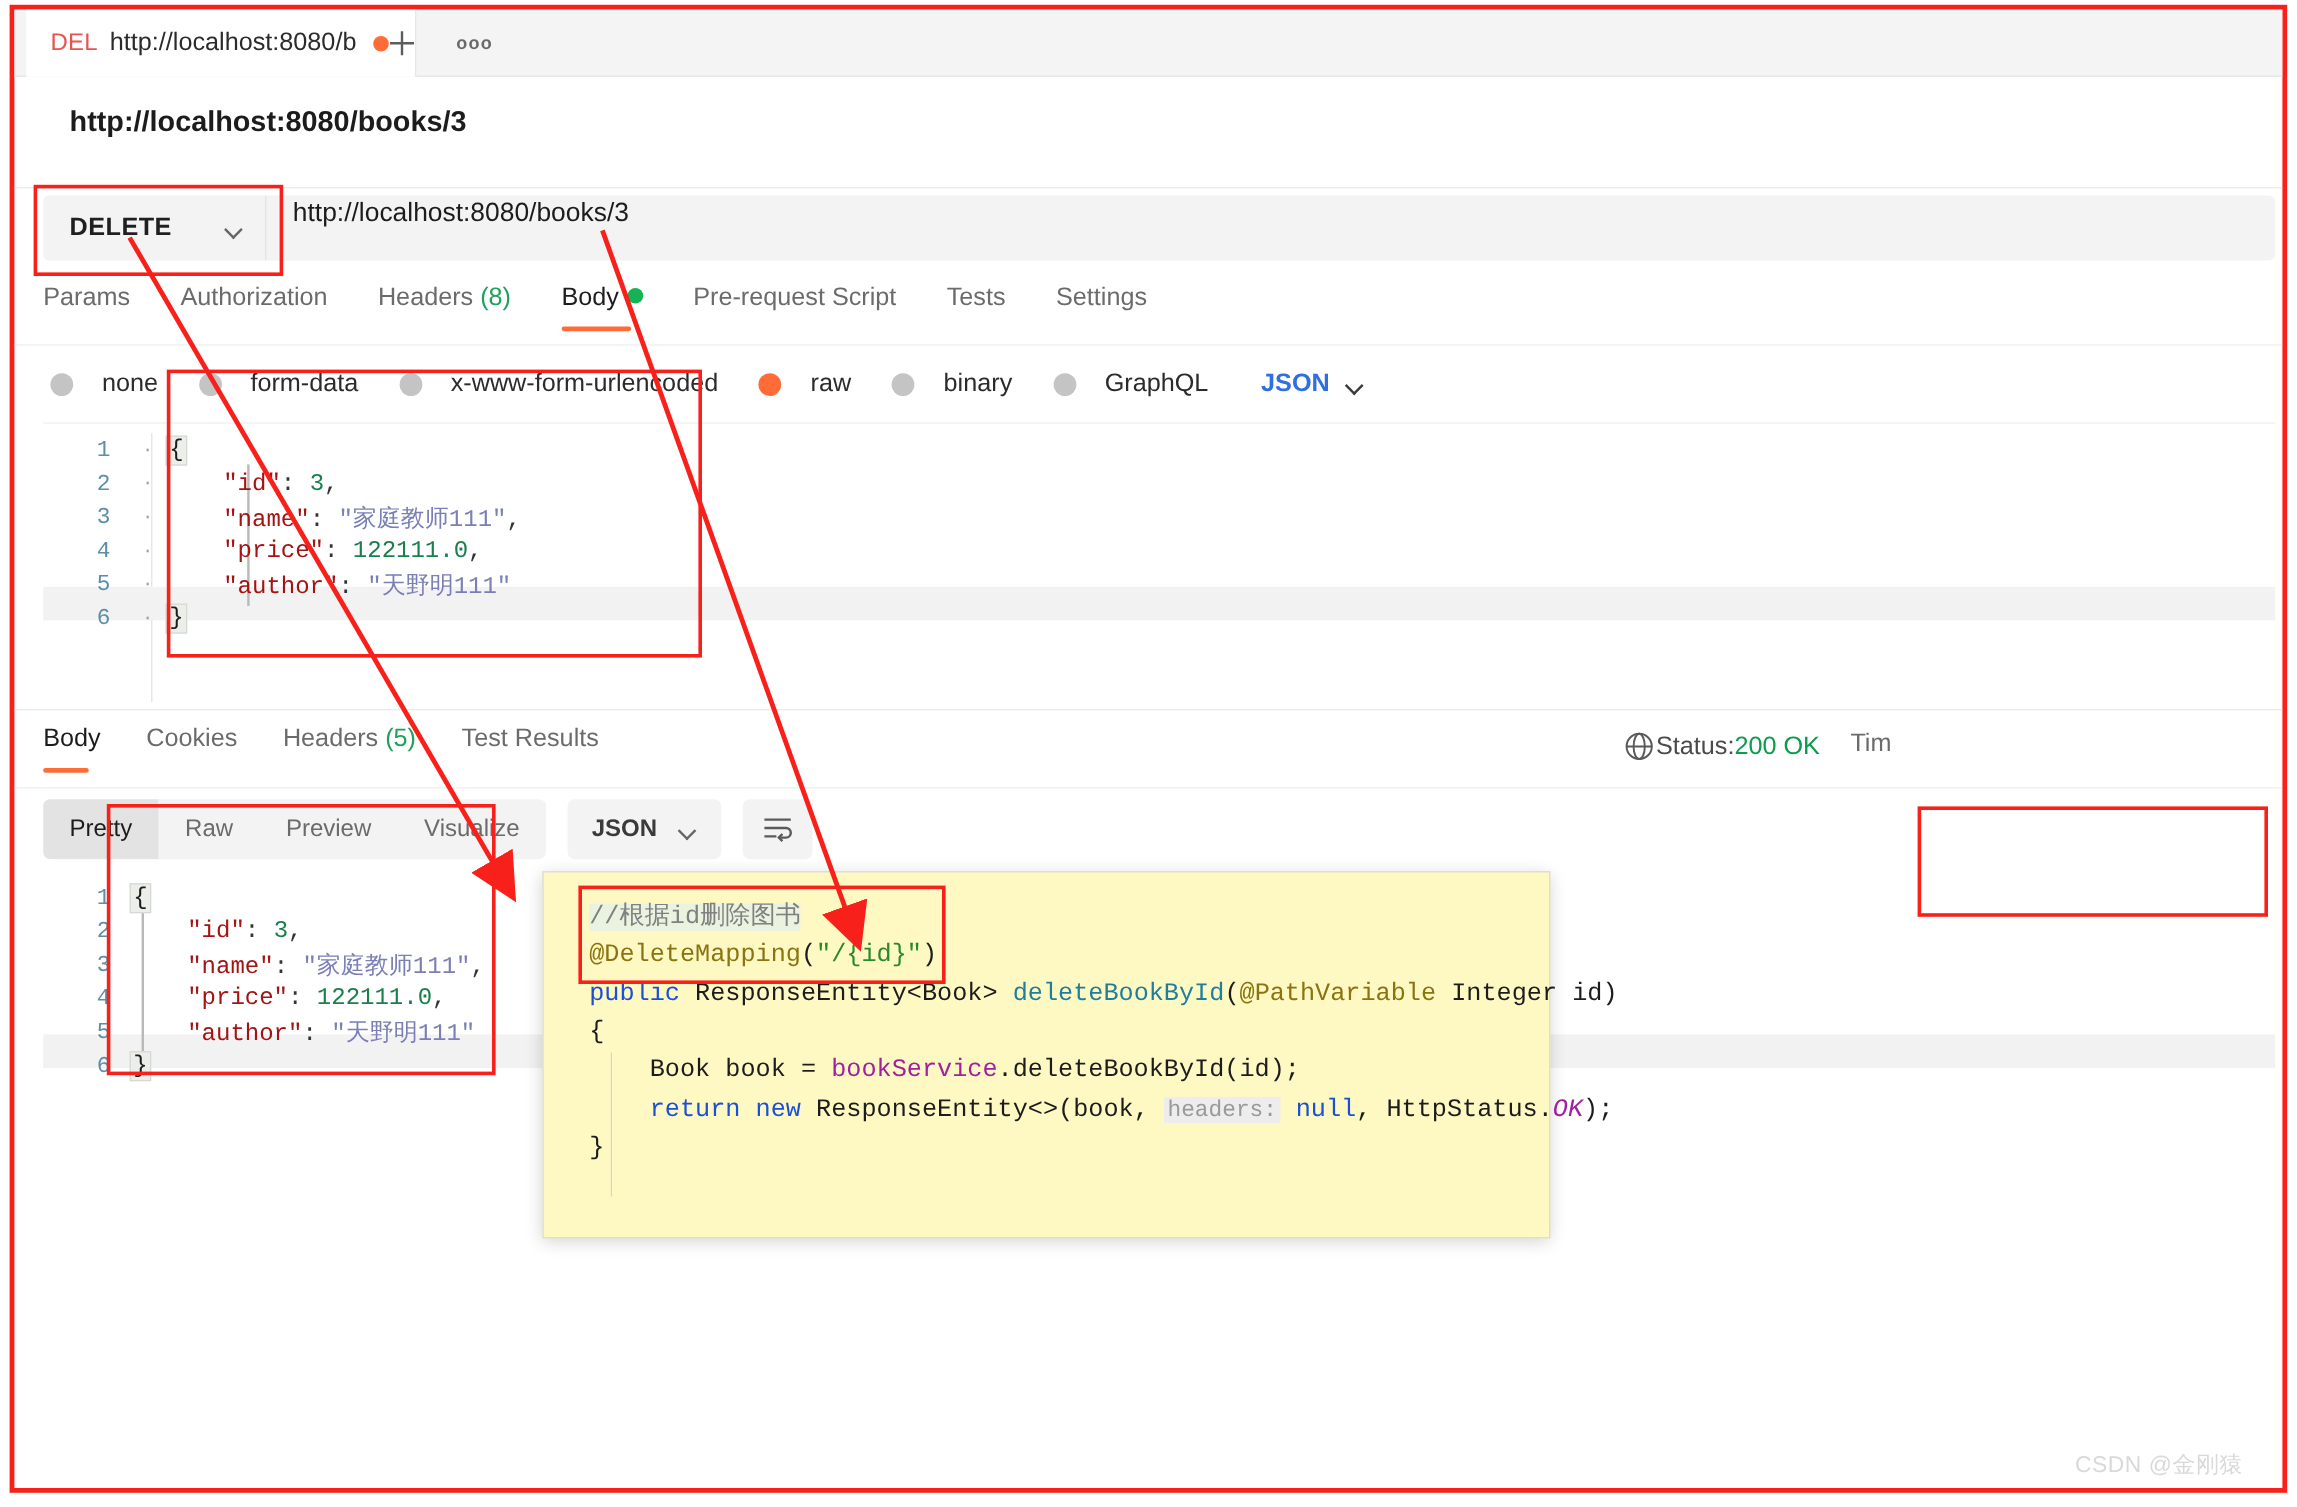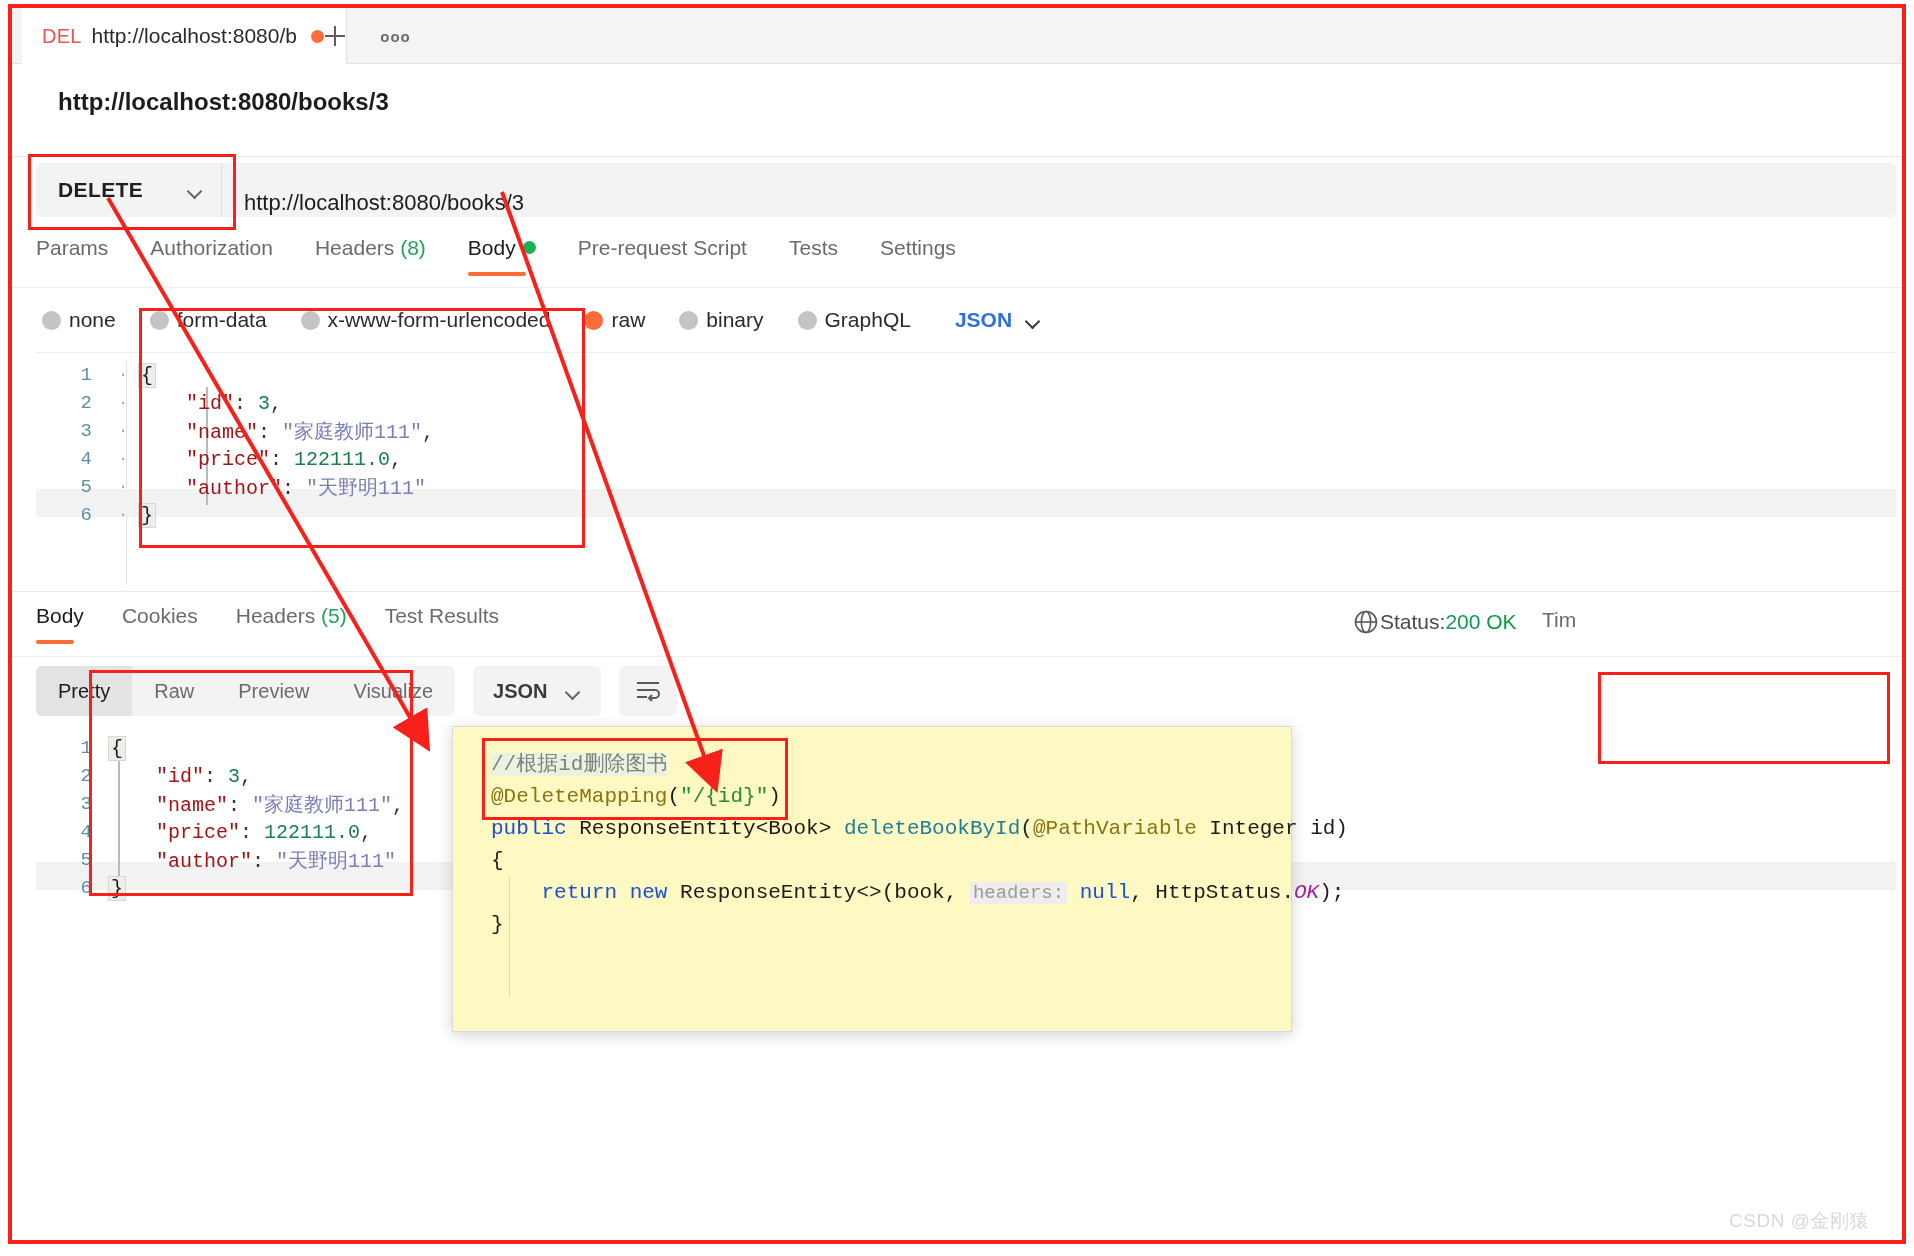--- a/index.html
+++ b/index.html
@@ -105,21 +105,21 @@
 
   
   #url-bar {
     position: absolute;
     left: 24px; top: 155px;
     width: 1860px;
     height: 54px;
     background: #f3f3f3;
     border-radius: 5px;
     display: flex;
-    align-items: flex-end;
+    align-items: flex-start;
   }
   #method-select {
     width: 186px;
     height: 54px;
     display: flex;
     align-items: center;
     justify-content: space-between;
     padding: 0 18px 0 22px;
     box-sizing: border-box;
     border-right: 1px solid #e0e0e0;
@@ -201,21 +201,21 @@
   #body-type-row {
     position: absolute;
     left: 30px; top: 290px;
     height: 44px;
     display: flex;
     align-items: center;
   }
   .radio-item {
     display: flex;
     align-items: center;
-    gap: 8px;
+    gap: 24px;
     margin-right: 34px;
     font-size: 21px;
     color: #2b2b2b;
   }
   .radio-dot {
     width: 19px; height: 19px;
     border-radius: 50%;
     background: #c4c4c4;
     flex: none;
   }
@@ -653,20 +653,21 @@
       </div>
   </div>
 
   <div id="code-panel">
     <div class="j-indent-rail" style="left:56px; top:150px; height:120px;"></div>
     <div id="java-code">
         <div class="java-line"><span class="j-comment">//根据id删除图书</span></div>
         <div class="java-line"><span class="j-anno">@DeleteMapping</span><span class="j-type">(</span><span class="j-str">"/{id}"</span><span class="j-type">)</span></div>
         <div class="java-line"><span class="j-kw">public </span><span class="j-type">ResponseEntity&lt;Book&gt; </span><span class="j-method">deleteBookById</span><span class="j-type">(</span><span class="j-anno">@PathVariable</span><span class="j-type"> Integer id)</span></div>
         <div class="java-line"><span class="j-type">{</span></div>
+        <div class="java-line"><span class="j-type">    Book book = </span><span class="j-field">bookService</span><span class="j-type">.deleteBookById(id);</span></div>
         <div class="java-line"><span class="j-type">    </span><span class="j-kw">return new </span><span class="j-type">ResponseEntity&lt;&gt;(book, </span><span class="j-hint">headers:</span><span class="j-type"> </span><span class="j-kw">null</span><span class="j-type">, HttpStatus.</span><span class="j-static">OK</span><span class="j-type">);</span></div>
         <div class="java-line"><span class="j-type">}</span></div>
       </div>
   </div>
 
   <div class="anno-box" style="left:16px; top:146px; width:208px; height:76px;"></div>
   <div class="anno-box" style="left:127px; top:300px; width:446px; height:240px;"></div>
   <div class="anno-box" style="left:1586px; top:664px; width:292px; height:92px;"></div>
   <div class="anno-box" style="left:77px; top:662px; width:324px; height:226px;"></div>
   <div class="anno-box" style="left:470px; top:730px; width:306px; height:82px;"></div>

